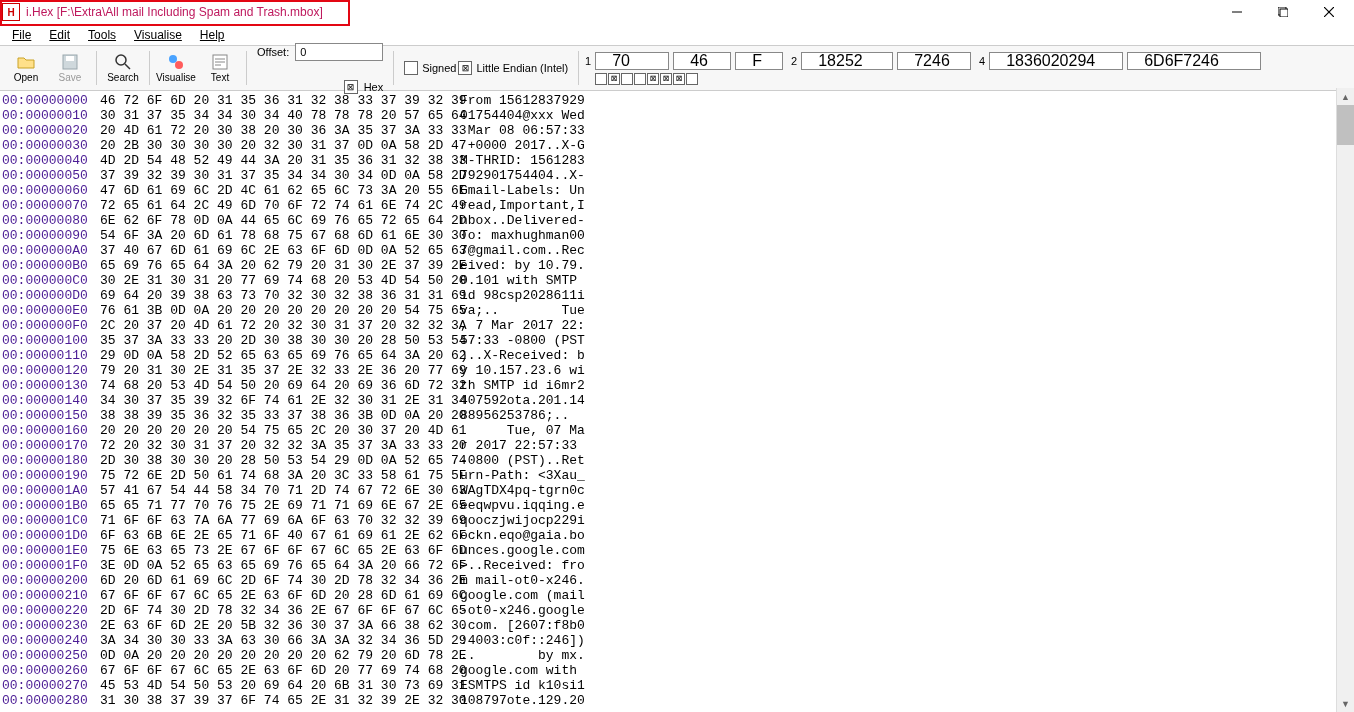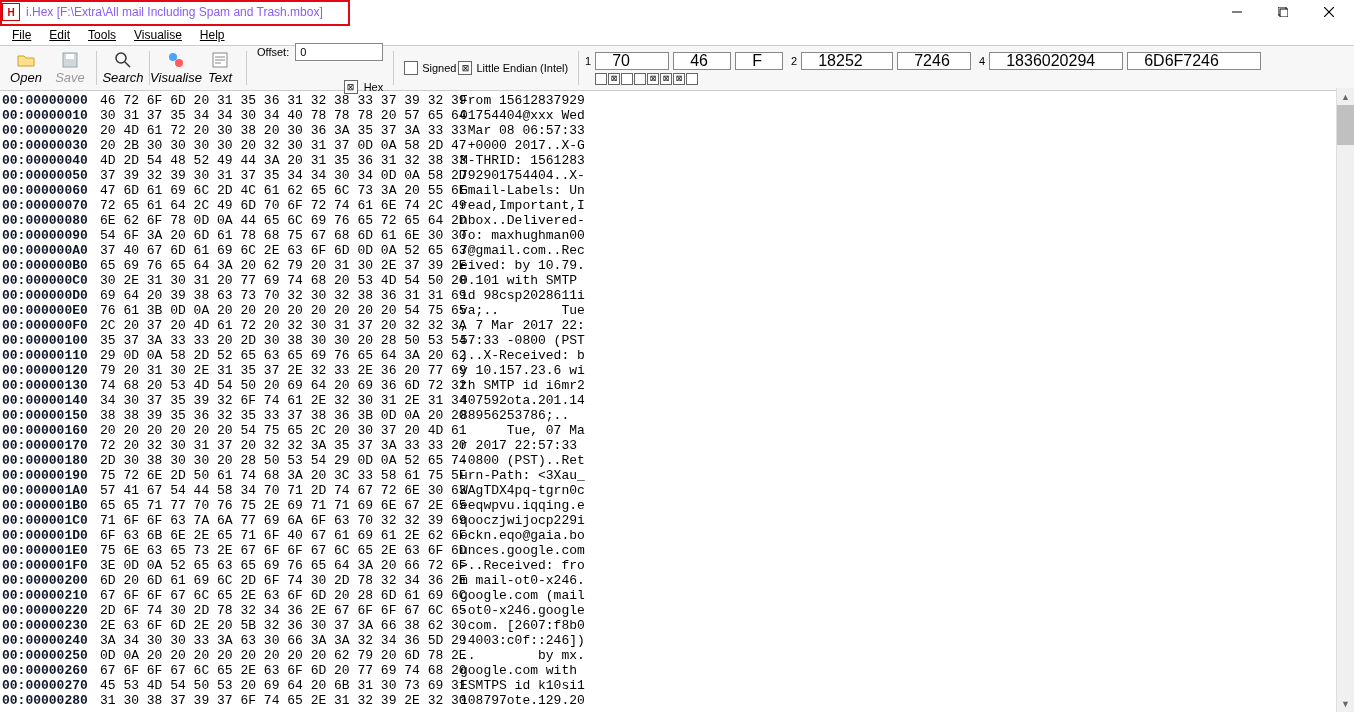--- a/index.html
+++ b/index.html
@@ -28,21 +28,21 @@
     color: #c00;
     font-size: 10px;
     font-weight: bold;
     display: flex;
     align-items: center;
     justify-content: center;
     margin-right: 6px;
   }
   .titlebar .title {
     font-size: 12px;
-    color: #8b5cf6;
+    color: #be185d;
   }
   .title-highlight {
     position: absolute;
     left: 0;
     top: 0;
     height: 22px;
     border: 2px solid #e30613;
     pointer-events: none;
     width: 346px;
   }
@@ -81,23 +81,22 @@
     border-bottom: 1px solid #ccc;
     background: #f7f7f7;
   }
   .tool-btn {
     width: 44px;
     height: 40px;
     display: flex;
     flex-direction: column;
     align-items: center;
     justify-content: center;
-    font-size: 13px;
+    font-size: 10px;
     gap: 1px;
-    font-style: italic;
   }
   .tool-btn.disabled { color: #999; }
   .tool-btn .ico { width: 18px; height: 18px; }
   .divider {
     width: 1px;
     height: 34px;
     background: #ccc;
     margin: 0 4px;
   }
   .offset-block {
@@ -169,21 +168,21 @@
     font-family: Consolas, "Courier New", monospace;
     font-size: 13px;
     line-height: 15px;
     padding: 2px 0 0 2px;
     white-space: pre;
     overflow: hidden;
     position: relative;
     height: calc(100% - 90px);
   }
   .hexrow { display: flex; }
-  .addr { width: 98px; color: #0f172a; font-weight: bold; }
+  .addr { width: 98px; color: #4c1d95; }
   .hexb { width: 336px; color: #000; }
   .ascii { color: #000000; padding-left: 24px; }
   .scrollbar {
     position: absolute;
     right: 0;
     top: 88px;
     bottom: 0;
     width: 17px;
     background: #f0f0f0;
     border-left: 1px solid #ddd;

